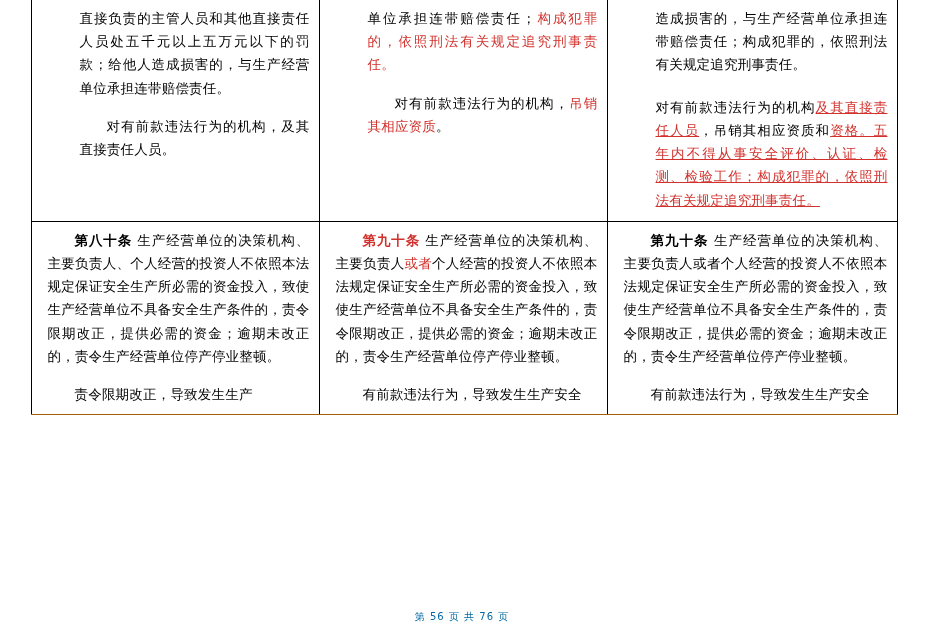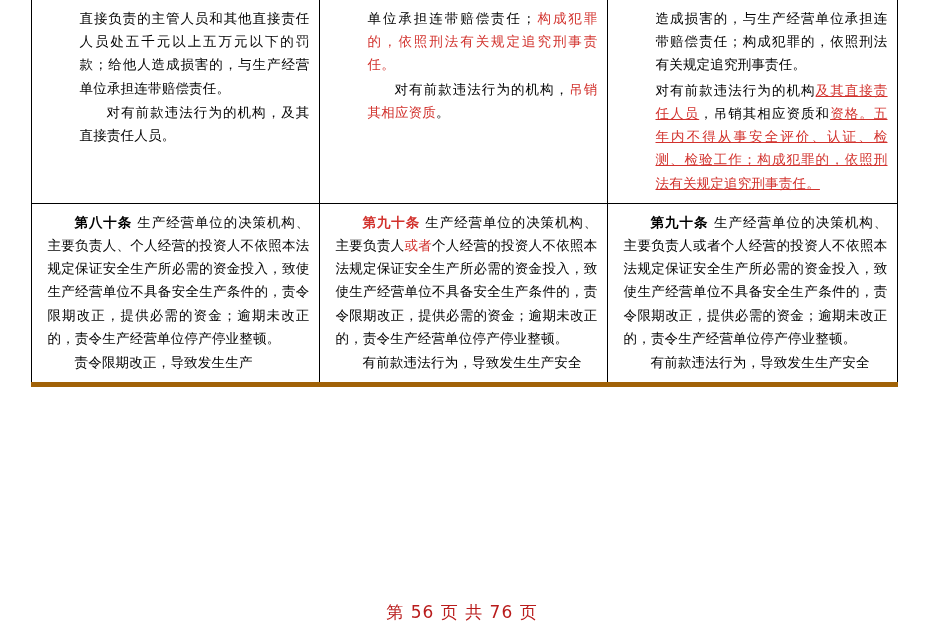--- a/index.html
+++ b/index.html
@@ -43,21 +43,21 @@
 
   
   tr.row-top td {
     border-top: none;
     padding-left: 48px;
   }
   .para {
     margin: 0 0 0 0;
   }
   .para + .para {
-    margin-top: 1px;
+    margin-top: 15px;
   }
   .indent {
     text-indent: 2em;
   }
   .red {
     color: #d2322d;
   }
   .redu {
     color: #d2322d;
     text-decoration: underline;
@@ -67,27 +67,27 @@
   }
   .art-label {
     font-weight: bold;
   }
   .footer {
     position: absolute;
     left: 0;
     right: 4px;
     bottom: 10px;
     text-align: center;
-    font-size: 17px;
+    font-size: 10px;
     letter-spacing: 1px;
-    color: #b91c1c;
+    color: #0369a1;
   }
   
   tr.row-bottom td {
-    border-bottom: 5px solid #a16207;
+    border-bottom: 1px solid #a16207;
     padding-left: 16px;
   }
 </style>
 </head>
 <body>
 
 <div class="page">
 
   <table class="doc-table">
     <colgroup>
@@ -100,21 +100,21 @@
         <td>
             <div class="para">直接负责的主管人员和其他直接责任人员处五千元以上五万元以下的罚款；给他人造成损害的，与生产经营单位承担连带赔偿责任。</div>
             <div class="para indent">对有前款违法行为的机构，及其直接责任人员。</div>
           </td>
         <td>
             <div class="para">单位承担连带赔偿责任；<span class="red">构成犯罪的，依照刑法有关规定追究刑事责任。</span></div>
             <div class="para indent">对有前款违法行为的机构，<span class="red">吊销其相应资质</span>。</div>
           </td>
         <td>
             <div class="para">造成损害的，与生产经营单位承担连带赔偿责任；构成犯罪的，依照刑法有关规定追究刑事责任。</div>
-            <div class="para" style="margin-top:2px;">对有前款违法行为的机构<span class="redu">及其直接责任人员</span>，吊销其相应资质和<span class="redu">资格。五年内不得从事安全评价、认证、检测、检验工作；构成犯罪的，依照刑法有关规定追究刑事责任。</span></div>
+            <div class="para" style="margin-top:20px;font-family:Liberation Mono, monospace;">对有前款违法行为的机构<span class="redu">及其直接责任人员</span>，吊销其相应资质和<span class="redu">资格。五年内不得从事安全评价、认证、检测、检验工作；构成犯罪的，依照刑法有关规定追究刑事责任。</span></div>
           </td>
       </tr>
       <tr class="row-bottom">
         <td>
             <div class="para indent"><span class="bold art-label">第八十条</span> 生产经营单位的决策机构、主要负责人、个人经营的投资人不依照本法规定保证安全生产所必需的资金投入，致使生产经营单位不具备安全生产条件的，责令限期改正，提供必需的资金；逾期未改正的，责令生产经营单位停产停业整顿。</div>
             <div class="para indent">责令限期改正，导致发生生产</div>
           </td>
         <td>
             <div class="para indent"><span class="bold art-label red">第九十条</span> 生产经营单位的决策机构、主要负责人<span class="red">或者</span>个人经营的投资人不依照本法规定保证安全生产所必需的资金投入，致使生产经营单位不具备安全生产条件的，责令限期改正，提供必需的资金；逾期未改正的，责令生产经营单位停产停业整顿。</div>
             <div class="para indent">有前款违法行为，导致发生生产安全</div>

